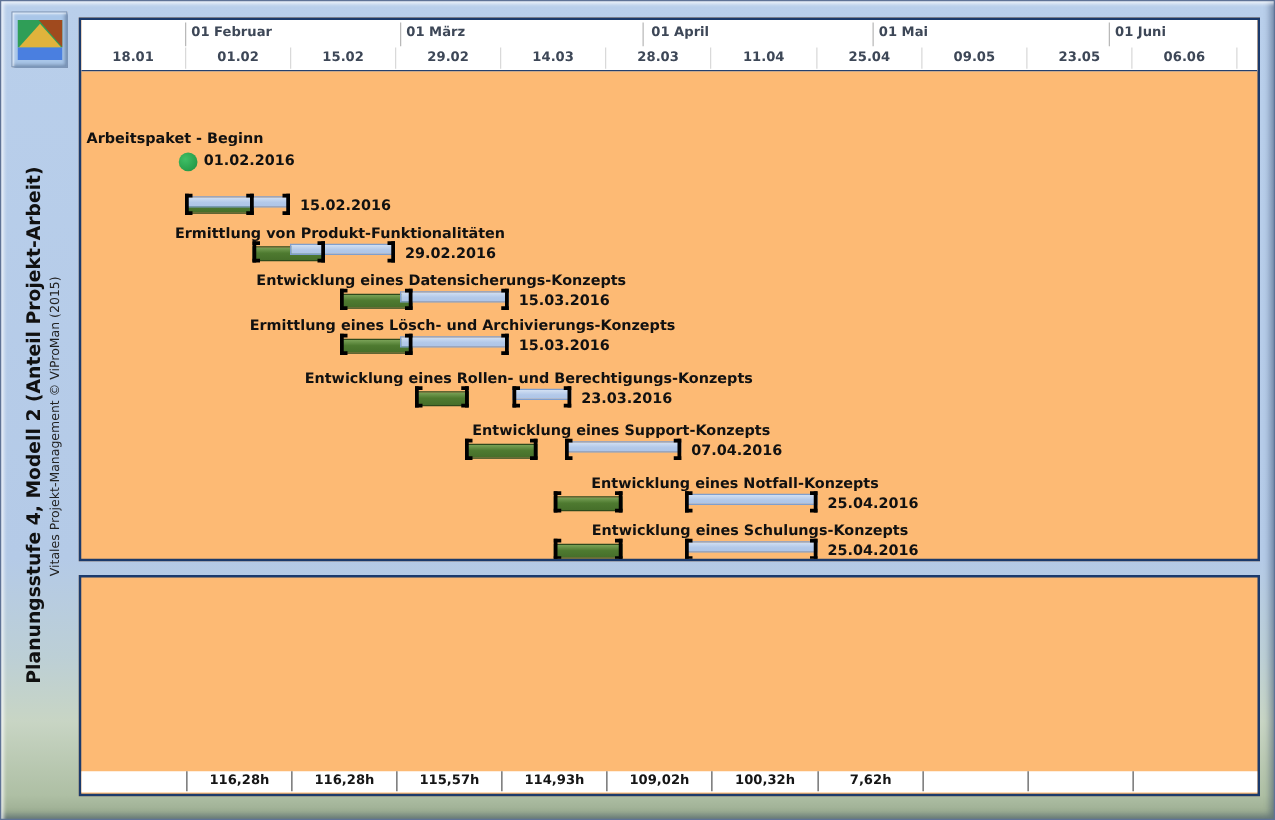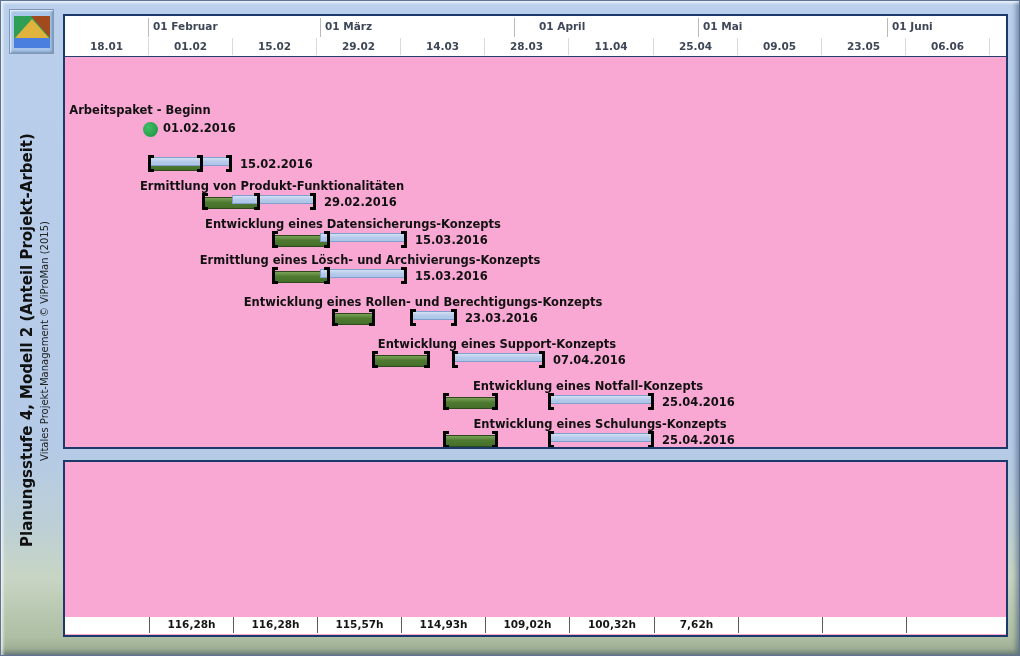--- a/index.html
+++ b/index.html
@@ -2,21 +2,21 @@
 <html><head>
 <meta charset="utf-8">
 <style>
   html,body{margin:0;padding:0;}
   body{
     width:1020px;height:656px;position:relative;overflow:hidden;
     font-family:"DejaVu Sans",sans-serif;
     background:linear-gradient(180deg,#b9cfeb 0%,#b4cae7 68%,#bccfd6 80%,#c8d5c4 88%,#aebfa4 97%,#96a78c 100%);
     box-shadow:inset 0 0 0 1px #5f7396, inset 3px 3px 3px rgba(255,255,255,.75), inset -4px -4px 5px rgba(40,60,90,.45);
   }
-  .panel{position:absolute;background:#f9a8d4;border:2px solid #1b3a6b;box-sizing:border-box;}
+  .panel{position:absolute;background:#fdba74;border:2px solid #1b3a6b;box-sizing:border-box;}
   .inner{position:absolute;inset:0;overflow:hidden;}
   
   .logo-tile{position:absolute;left:9px;top:9px;width:45px;height:45px;background:#a9c6e8;
     box-shadow:inset 0 0 0 1px #7e98bc, inset 2px 2px 2px rgba(255,255,255,.8), inset -2px -2px 3px rgba(30,50,80,.4);
     display:flex;align-items:center;justify-content:center;cursor:pointer;}
   
   .vtitle{position:absolute;left:-292px;top:330px;width:640px;height:20px;transform:rotate(-90deg);
     text-align:center;font-size:15px;font-weight:bold;color:#111;white-space:nowrap;}
   .vsub{position:absolute;left:-166px;top:334px;width:424px;height:14px;transform:rotate(-90deg);
     text-align:center;font-size:10px;color:#222;white-space:nowrap;}
@@ -76,21 +76,21 @@
 
   <div class="panel" id="gantt">
     <div class="inner">
       <div class="ghead">
         <div class="month-row" id="monthRow">
             <div class="msep" style="left: 83px;"></div>
             <div class="mlab" style="left: 88px;">01 Februar</div>
             <div class="msep" style="left: 255px;"></div>
             <div class="mlab" style="left: 260px;">01 März</div>
             <div class="msep" style="left: 449px;"></div>
-            <div class="mlab" style="left: 474px;">01 April</div>
+            <div class="mlab" style="left: 456px;">01 April</div>
             <div class="msep" style="left: 633px;"></div>
             <div class="mlab" style="left: 638px;">01 Mai</div>
             <div class="msep" style="left: 822px;"></div>
             <div class="mlab" style="left: 827px;">01 Juni</div>
           </div>
         <div class="tick-row" id="tickRow">
             <div class="tcell" style="left: 0px; width: 84px;">18.01</div>
             <div class="tcell" style="left: 84px; width: 84px;">01.02</div>
             <div class="tcell" style="left: 168px; width: 84px;">15.02</div>
             <div class="tcell" style="left: 252px; width: 84px;">29.02</div>

